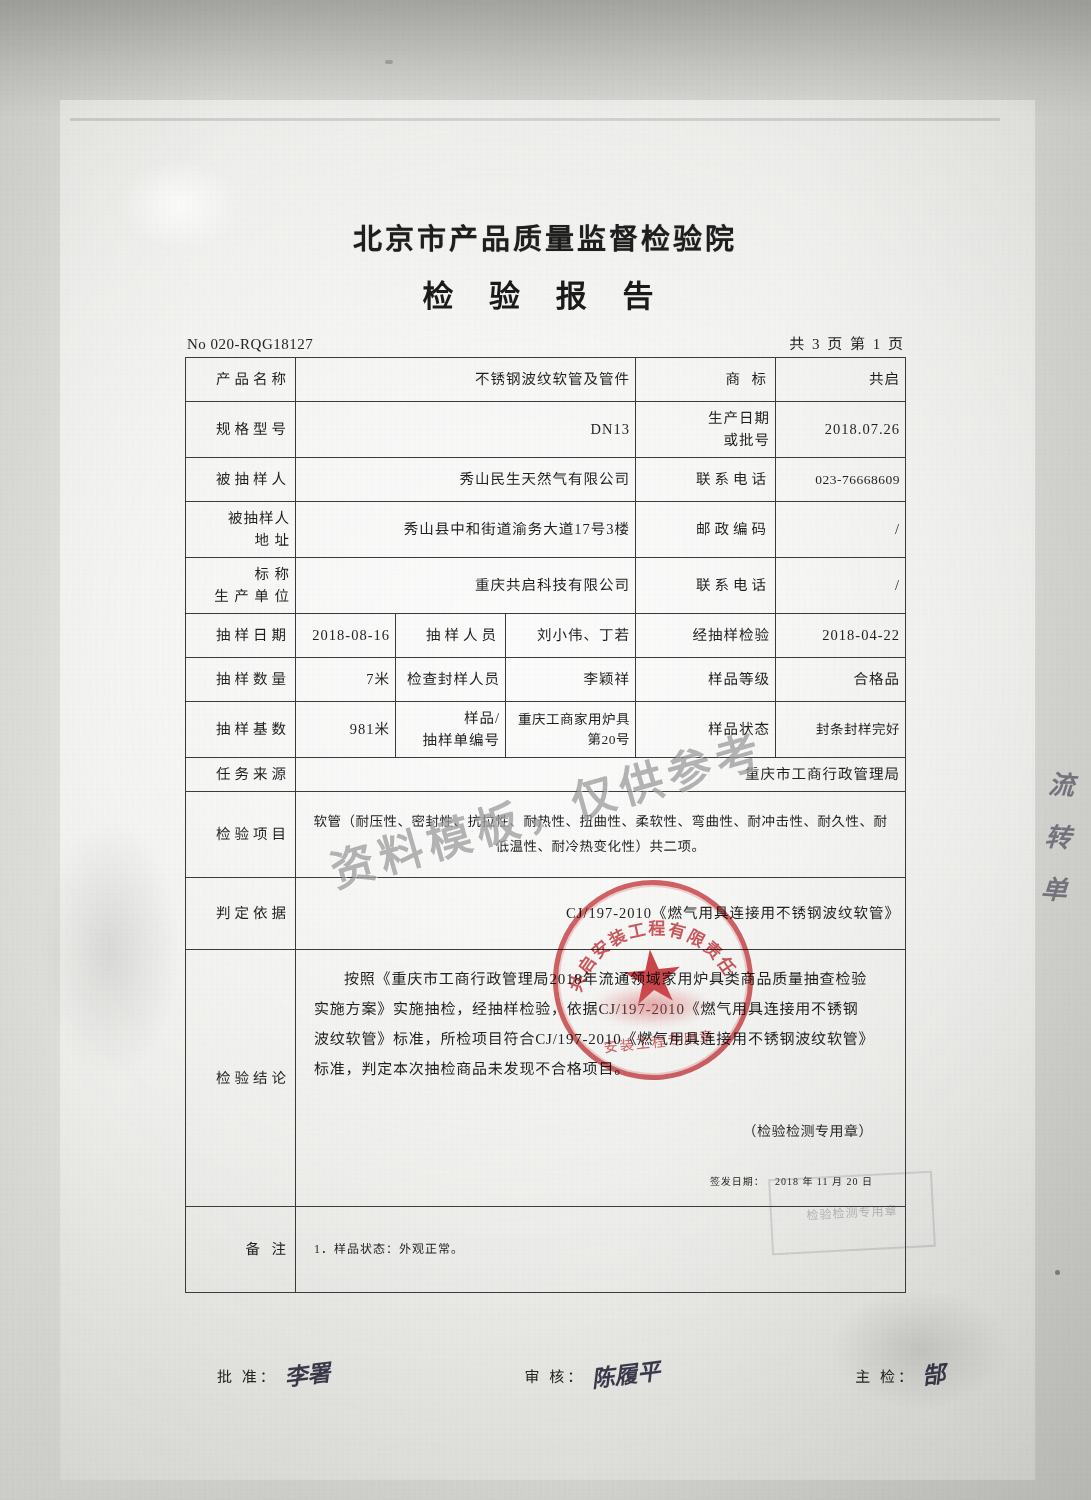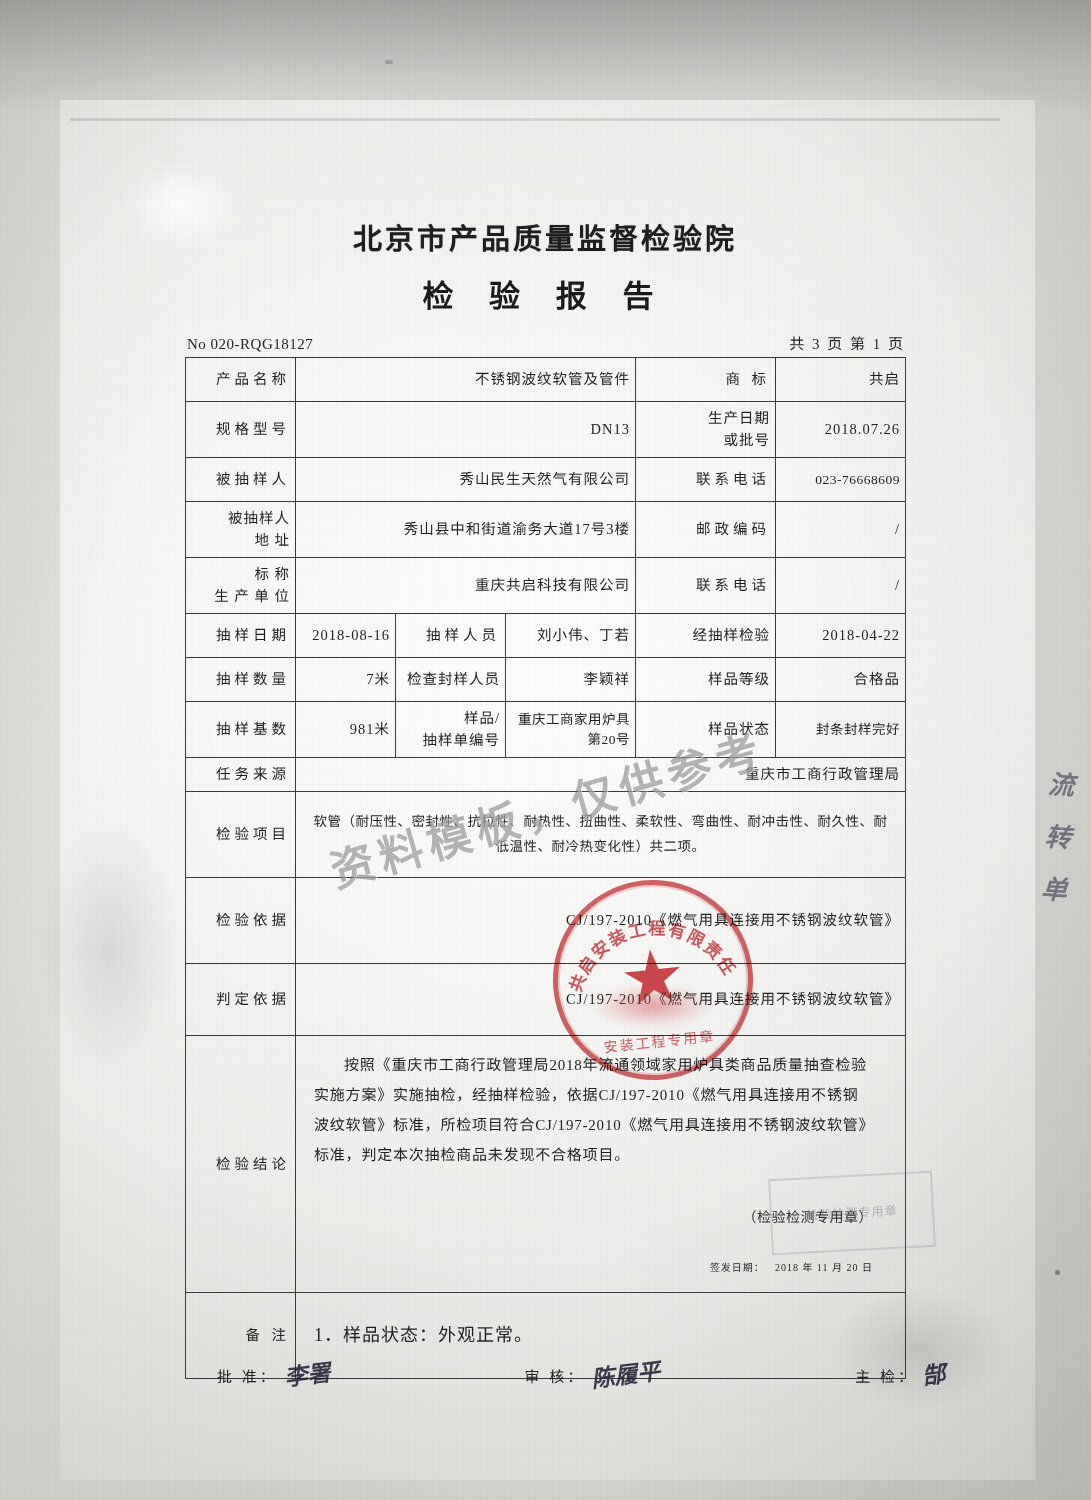--- a/index.html
+++ b/index.html
@@ -80,21 +80,21 @@
     letter-spacing:.8px;text-indent:2em;
   }
   .sigline{
     display:flex;justify-content:flex-end;gap:10px;align-items:baseline;
     margin-top:26px;text-indent:0;font-size:10px;letter-spacing:1px;
   }
   .stampnote{
     text-align:right;font-size:14px;letter-spacing:.5px;margin-top:34px;text-indent:0;
     color:#2a2a2a;
   }
-  td.remark{text-align:left;padding-left:18px;letter-spacing:1px;font-size:18px;}
+  td.remark{text-align:left;padding-left:18px;letter-spacing:1px;font-size:12px;}
 
   
   #botrow{
     position:absolute;left:185px;top:1352px;width:760px;
     display:flex;justify-content:space-between;font-size:15px;letter-spacing:3px;color:#222;
   }
   .sigcell{position:relative;display:flex;align-items:flex-end;gap:6px;padding-left:32px;}
   .handwrite{
     font-family:"Liberation Serif",serif;font-style:italic;font-weight:700;
     font-size:23px;color:#1b1b30;transform:rotate(-7deg);
@@ -249,24 +249,20 @@
           <td class="small">封条封样完好</td>
         </tr>
         <tr class="h34">
           <td class="lbl">任务来源</td>
           <td colspan="5">重庆市工商行政管理局</td>
         </tr>
         <tr style="height:86px;">
           <td class="lbl">检验项目</td>
           <td colspan="5" class="small lh2" style="text-align:center;padding:6px 14px;">软管（耐压性、密封性、抗拉性、耐热性、扭曲性、柔软性、弯曲性、耐冲击性、耐久性、耐低温性、耐冷热变化性）共二项。</td>
         </tr>
-        <tr style="height:86px;">
-          <td class="lbl">检验依据</td>
-          <td colspan="5">CJ/197-2010《燃气用具连接用不锈钢波纹软管》</td>
-        </tr>
         <tr style="height:72px;">
           <td class="lbl">判定依据</td>
           <td colspan="5">CJ/197-2010《燃气用具连接用不锈钢波纹软管》</td>
         </tr>
         <tr style="height:230px;">
           <td class="lbl">检验结论</td>
           <td colspan="5" class="concl">
             <span>按照《重庆市工商行政管理局2018年流通领域家用炉具类商品质量抽查检验实施方案》实施抽检，经抽样检验，依据CJ/197-2010《燃气用具连接用不锈钢波纹软管》标准，所检项目符合CJ/197-2010《燃气用具连接用不锈钢波纹软管》标准，判定本次抽检商品未发现不合格项目。</span>
             <div class="stampnote">（检验检测专用章）</div>
             <div class="sigline">

